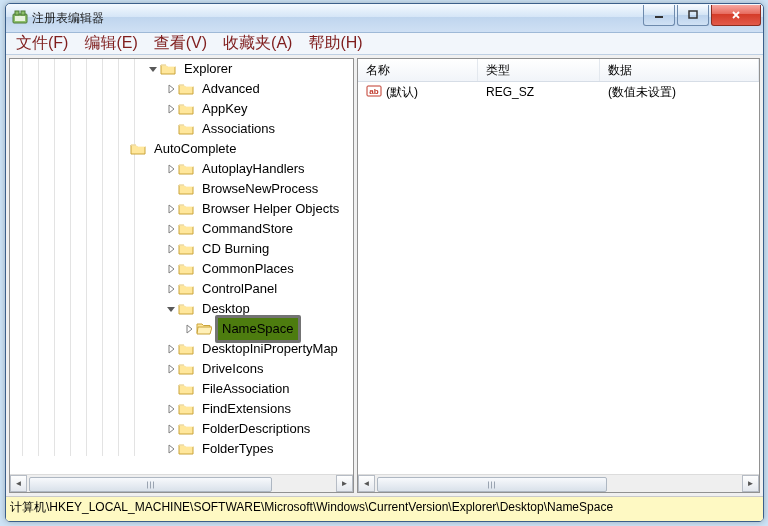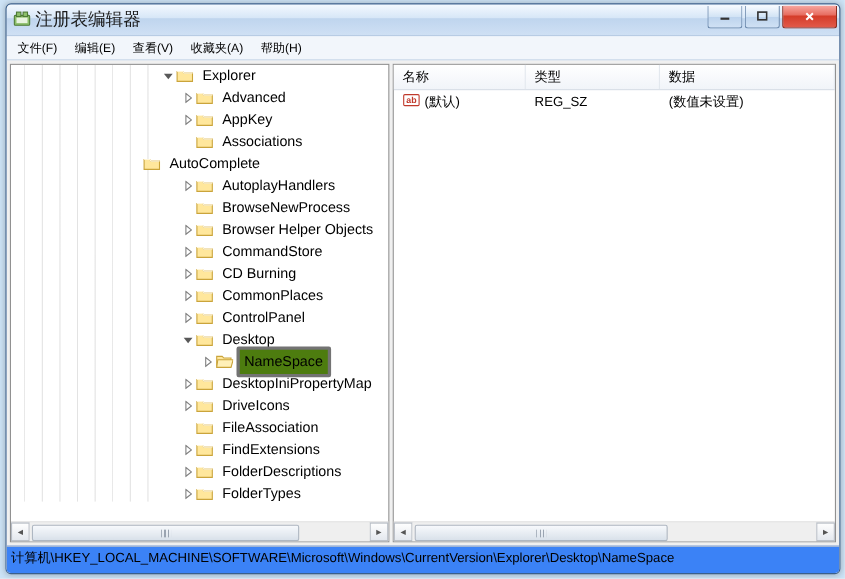--- a/index.html
+++ b/index.html
@@ -4,30 +4,30 @@
 <style>
   html,body{margin:0;padding:0;font-family:"Microsoft YaHei","Segoe UI",Tahoma,sans-serif;font-size:12px;color:#000;}
   body{background:#cde3f6;width:768px;height:526px;overflow:hidden;position:relative;}
 
   
   .frame{position:absolute;left:5px;top:3px;right:4px;bottom:4px;border:1px solid #3b5f8a;border-radius:5px;box-shadow:0 0 6px rgba(0,0,0,.25);background:#dfeaf7;display:flex;flex-direction:column;overflow:hidden;}
 
   
   .titlebar{height:28px;background:linear-gradient(to bottom,#f4f9ff 0%,#d6e6f7 45%,#bfd5ee 46%,#cfe0f4 100%);display:flex;align-items:center;padding:0 0 0 6px;border-bottom:1px solid #9fb9d7;border-top-left-radius:4px;border-top-right-radius:4px;}
   .title-icon{width:16px;height:16px;margin-right:4px;display:inline-flex;align-items:center;justify-content:center;}
-  .title-text{flex:1;font-size:16px;color:#1a1a1a;}
+  .title-text{flex:1;font-size:12px;color:#1a1a1a;}
   .win-buttons{display:flex;height:20px;margin-right:2px;margin-top:-6px;}
   .win-btn{width:30px;height:20px;margin-left:0;background:linear-gradient(to bottom,#f8fbff 0%,#d3e4f5 50%,#bcd3ed 51%,#d0e1f4 100%);border:1px solid #6d8aad;border-top:none;display:flex;align-items:center;justify-content:center;font-family:Arial,sans-serif;font-size:11px;color:#3a3a3a;border-radius:0 0 3px 3px;}
   .win-btn+.win-btn{margin-left:2px;}
   .win-btn.close{width:48px;background:linear-gradient(to bottom,#f7a7a0 0%,#e66a5d 45%,#d43b28 46%,#e25a4a 100%);color:#fff;border-color:#8b2d20;}
   .win-btn svg{display:block;}
 
   
   .menubar{height:21px;background:#f2f6fb;border-bottom:1px solid #bfd0e3;display:flex;align-items:center;padding:0 2px;}
-  .menu-item{padding:2px 8px;font-size:11px;color:#000000;cursor:default;}
+  .menu-item{padding:2px 8px;font-size:16px;color:#7f1d1d;cursor:default;}
 
   
   .client{flex:1;display:flex;flex-direction:column;background:#f0f0f0;}
   .panes{flex:1;display:flex;padding:3px;gap:3px;min-height:0;}
   .pane{background:#fff;border:1px solid #919191;position:relative;display:flex;flex-direction:column;}
   .pane-left{flex:0 0 343px;}
   .pane-right{flex:1;}
   .pane-body{flex:1;overflow:hidden;position:relative;}
 
   
@@ -66,21 +66,21 @@
   .val-icon{width:16px;height:16px;flex:0 0 16px;}
 
   
   .hscroll{height:17px;background:#f0f0f0;border-top:1px solid #dcdcdc;display:flex;align-items:center;}
   .hs-btn{width:17px;height:17px;background:linear-gradient(to bottom,#fefefe,#e4e8ee);border:1px solid #b6bcc5;display:flex;align-items:center;justify-content:center;font-size:8px;color:#555;box-sizing:border-box;}
   .hs-track{flex:1;height:17px;background:#efefef;position:relative;}
   .hs-thumb{position:absolute;top:2px;height:13px;background:linear-gradient(to bottom,#f7f9fc,#d9e1ea);border:1px solid #aeb7c2;border-radius:2px;}
   .hs-thumb .grip{position:absolute;left:50%;top:50%;transform:translate(-50%,-50%);width:9px;height:7px;background:repeating-linear-gradient(to right,#9aa4b1 0 1px,transparent 1px 3px);}
 
   
-  .statusbar{height:20px;background:#3b82f6;border-top:1px solid #c9c9c9;padding:2px 4px;font-size:12px;white-space:nowrap;overflow:hidden;}
+  .statusbar{height:20px;background:#fef9c3;border-top:1px solid #c9c9c9;padding:2px 4px;font-size:12px;white-space:nowrap;overflow:hidden;}
 
   
 </style>
 </head>
 <body>
 
 <div class="frame">
 
   <div class="titlebar">
     <span class="title-icon">

